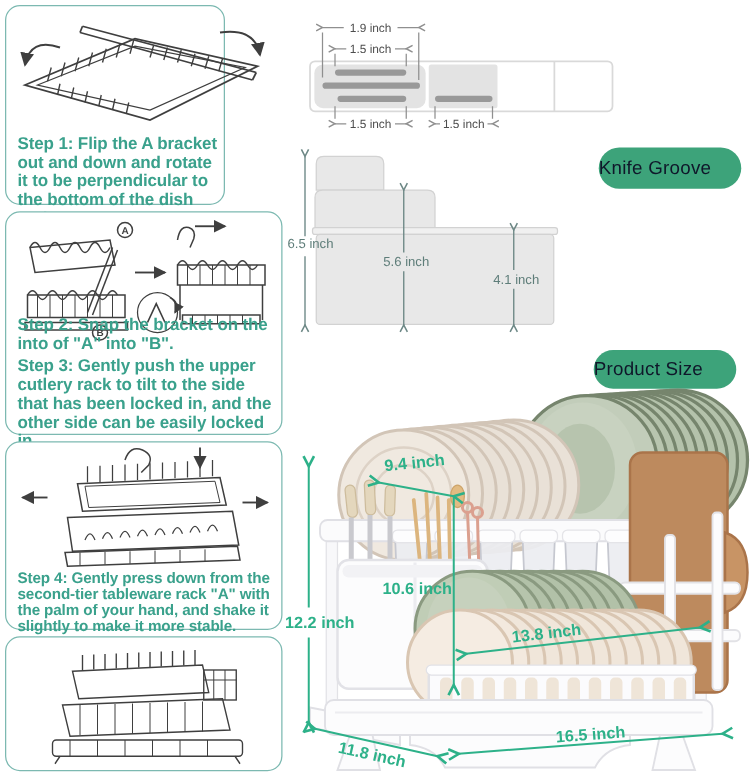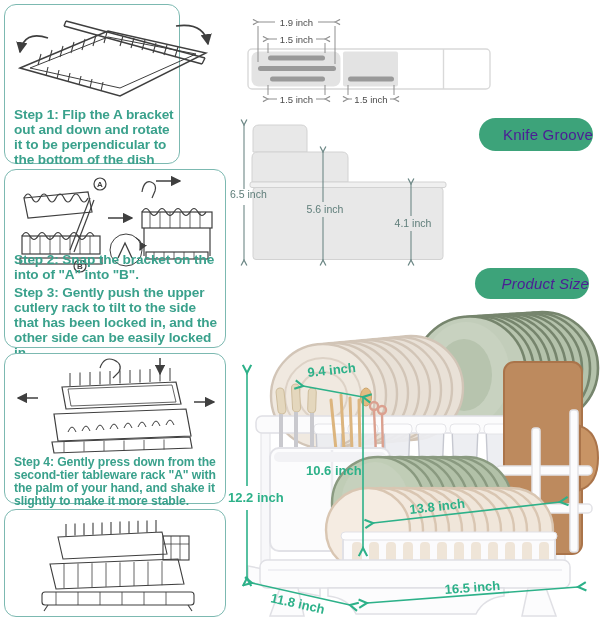--- a/index.html
+++ b/index.html
@@ -3,22 +3,22 @@
 <meta charset="utf-8">
 <style>
   html,body{margin:0;padding:0;background:#fff;}
   .canvas{position:relative;width:600px;height:621px;background:#fff;overflow:hidden;
           font-family:"Liberation Sans",sans-serif;}
   .panel{position:absolute;box-sizing:border-box;border:1.7px solid #7cb9b1;border-radius:12px;background:#fff;}
   .art{position:absolute;}
   .step-text{position:absolute;margin:0;font-weight:bold;color:#3aa18c;letter-spacing:-0.1px;}
   .txt-lg{font-size:13.6px;line-height:15.1px;}
   .txt-sm{font-size:12.2px;line-height:13.1px;}
-  .badge{position:absolute;display:flex;align-items:center;justify-content:flex-end;
-         background:#3da37a;color:#4c1d95;border-radius:17px;font-size:15px;letter-spacing:0.2px;}
+  .badge{position:absolute;display:flex;align-items:center;justify-content:flex-start;
+         background:#3da37a;color:#0f172a;border-radius:17px;font-size:15px;letter-spacing:0.2px;}
   svg text{font-family:"Liberation Sans",sans-serif;}
   .dim-grey{font-size:9.5px;fill:#4d4d4d;}
   .dim-teal{font-size:10.5px;fill:#5e7d79;}
   .dim-green{font-size:13px;font-weight:bold;fill:#2db189;}
 </style>
 </head>
 <body>
 
 <div class="canvas">
 
@@ -223,21 +223,21 @@
       <line x1="181" y1="72" x2="181" y2="104" marker-start="url(#mT)"></line>
       <line x1="181" y1="119" x2="181" y2="148" marker-end="url(#mT)"></line>
     </g>
     <g class="dim-teal">
       <text x="0" y="86">6.5 inch</text>
       <text x="95" y="101" text-anchor="middle">5.6 inch</text>
       <text x="183" y="115" text-anchor="middle">4.1 inch</text>
     </g>
   </svg>
 
-  <div class="badge" style="left:475px;top:268px;width:114px;height:31px;font-style:italic;">
+  <div class="badge" style="left:475px;top:280px;width:114px;height:31px;">
     <span>Product Size</span>
   </div>
 
   <svg class="art" style="left:228px;top:298px;" width="372" height="323" viewBox="0 0 372 323">
     <defs>
       <marker id="mG" viewBox="0 0 8 8" refX="1.2" refY="4" markerWidth="7" markerHeight="7" orient="auto-start-reverse">
         <path d="M7 1 L1.2 4 L7 7" fill="none" stroke="#2db189" stroke-width="1.5"></path>
       </marker>
     </defs>
 

